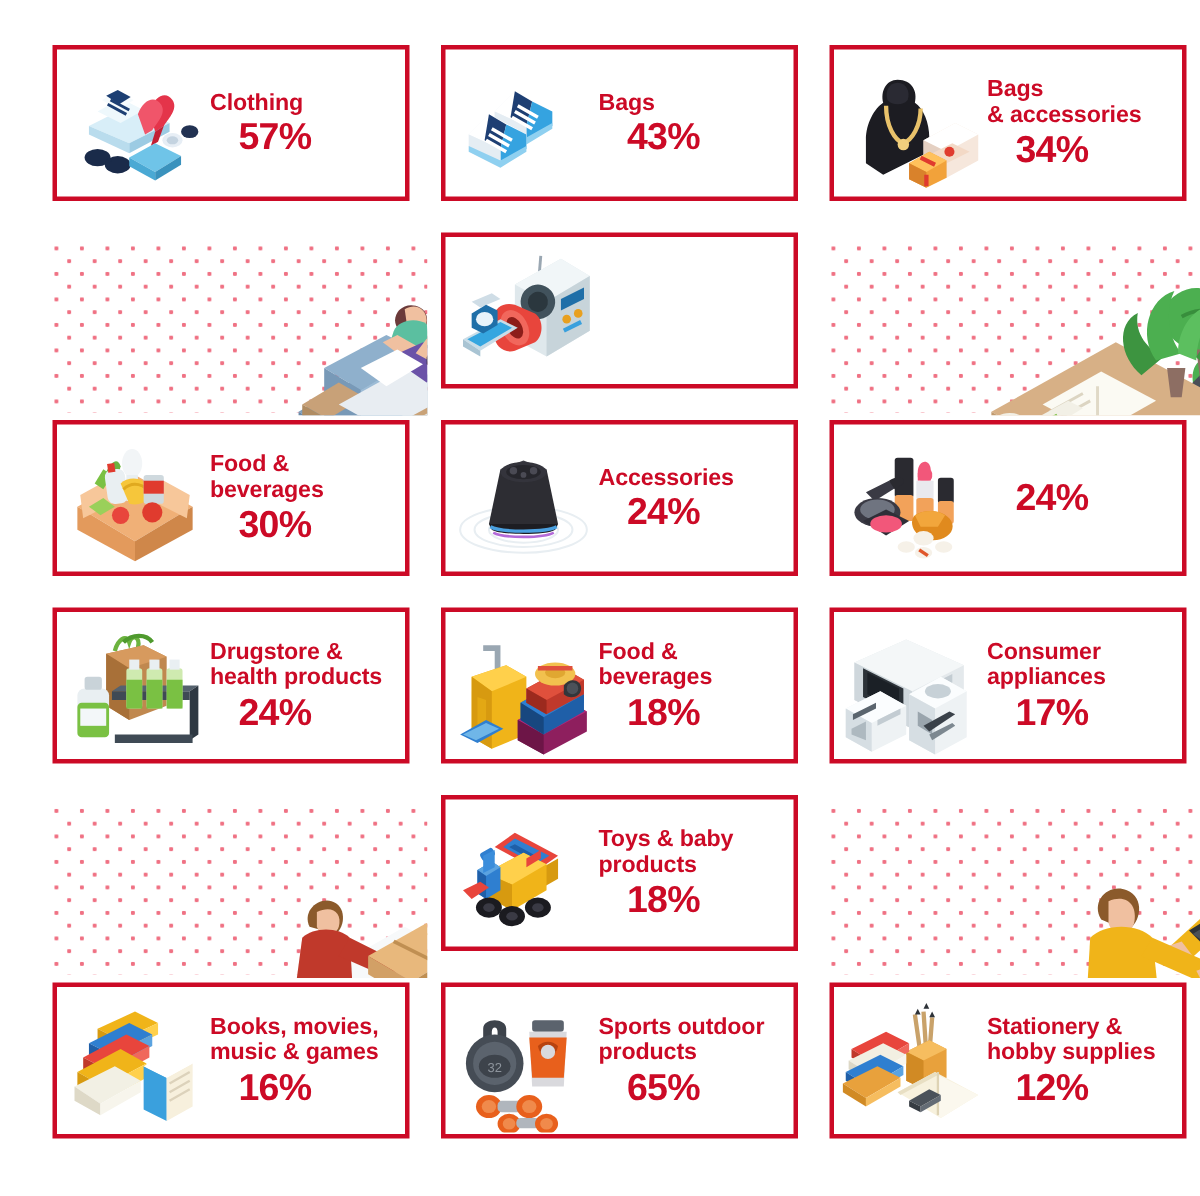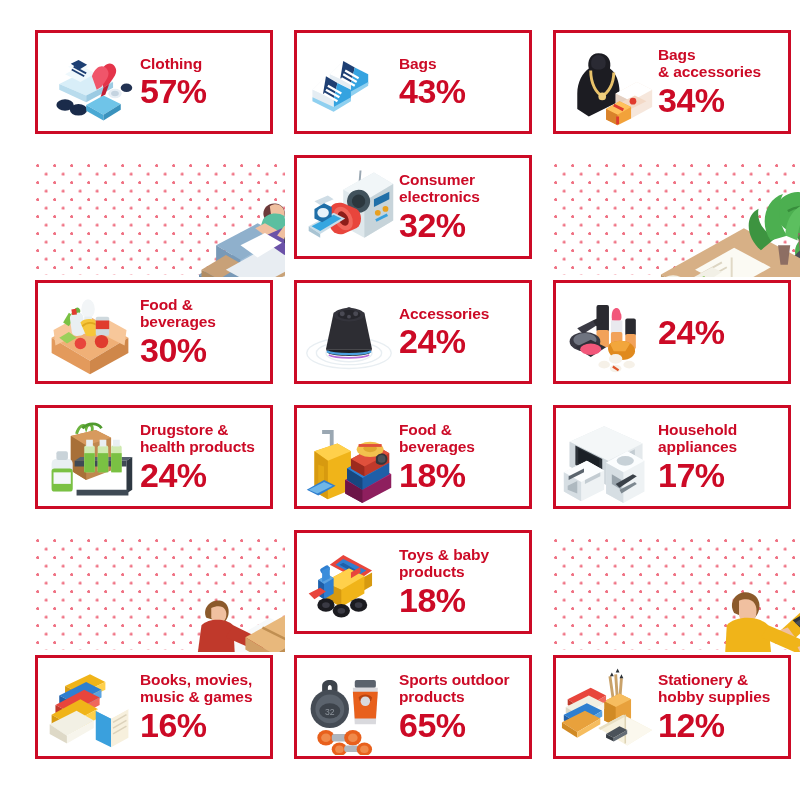--- a/index.html
+++ b/index.html
@@ -71,25 +71,26 @@
   }
   .label {
     font-size: 15.5px;
     font-weight: 700;
     line-height: 1.12;
     letter-spacing: -0.1px;
     white-space: pre-line;
     text-align: left;
   }
   .value {
-    font-size: 34px;
+    font-size: 25px;
     font-weight: 700;
     line-height: 1.06;
     margin-top: 1px;
     letter-spacing: -0.5px;
+    margin-left: 19px;
   }
 </style>
 </head>
 <body style="background: rgb(255, 255, 255);">
 
 <div id="grid">
     <div class="cell stat">
       <div class="art">
         <svg viewBox="0 0 100 100" width="100%" height="100%" preserveAspectRatio="xMidYMid meet">
  <g>
@@ -232,25 +233,20 @@
   <ellipse cx="44" cy="62" rx="5" ry="8" fill="#8d1d19" transform="rotate(-28 44 62)"></ellipse>
   <path d="M8 70 L34 56 L46 62 L20 78 Z" fill="#c9dde8"></path>
   <path d="M11 70 L34 58 L42 62 L20 75 Z" fill="#35a6e0"></path>
   <path d="M8 70 L20 78 L20 82 L8 75 Z" fill="#a9c4d3"></path>
   <path d="M14 44 L28 38 L34 42 L20 48 Z" fill="#cfdde6"></path>
   <path d="M16 52 L24 48 L30 52 L22 56 Z" fill="#3aa0dd"></path>
   <path d="M14 52 L24 46 L32 50 L32 60 L22 66 L14 62 Z" fill="#1f6fa8"></path>
   <ellipse cx="23" cy="56" rx="6" ry="5" fill="#e8f3fa"></ellipse>
  </g>
         </svg>
-      </div>
-      <div class="txt">
-        <div class="label">Consumer
-electronics</div>
-        <div class="value">32%</div>
       </div>
     </div>
     <div class="cell decor">
       <div class="dots"></div>
       <div class="illus"><svg viewBox="0 0 100 100" width="100%" height="100%" preserveAspectRatio="xMidYMid meet">
  <g transform="translate(0,2)">
   <path d="M146 46 C160 36 176 44 178 56 C190 50 204 60 198 72 C206 76 204 92 190 92 L160 92 C146 92 142 74 150 68 C142 62 140 50 146 46 Z" fill="#4caf50"></path>
   <path d="M152 54 C160 46 172 48 176 58" stroke="#3d9440" stroke-width="2" fill="none"></path>
   <path d="M166 88 L186 76 L206 88 L206 114 L186 126 L166 114 Z" fill="#8bc34a"></path>
   <path d="M166 88 L186 76 L206 88 L186 100 Z" fill="#a4d65e"></path>
@@ -481,21 +477,21 @@
   <path d="M4 66 L28 54 L46 64 L46 84 L22 96 L4 86 Z" fill="#eef2f4"></path>
   <path d="M4 66 L28 54 L46 64 L22 76 Z" fill="#fbfdfe"></path>
   <path d="M4 66 L22 76 L22 96 L4 86 Z" fill="#d6dee3"></path>
   <path d="M9 70 L25 62 L25 66 L9 74 Z" fill="#5b656e"></path>
   <path d="M8 80 L18 75 L18 88 L8 84 Z" fill="#aeb9c0"></path>
   <path d="M26 74 L42 66 L42 70 L26 78 Z" fill="#c3ccd2"></path>
  </g>
         </svg>
       </div>
       <div class="txt">
-        <div class="label">Household
+        <div class="label">Consumer
 appliances</div>
         <div class="value">17%</div>
       </div>
     </div>
     <div class="cell decor">
       <div class="dots"></div>
       <div class="illus"><svg viewBox="0 0 100 100" width="100%" height="100%" preserveAspectRatio="xMidYMid meet">
  <g transform="translate(0,2)">
   <path d="M70 118 L140 78 L210 114 L140 156 Z" fill="#eef1f3"></path>
   <path d="M70 118 L70 158 L140 196 L140 156 Z" fill="#dfe4e8"></path>

